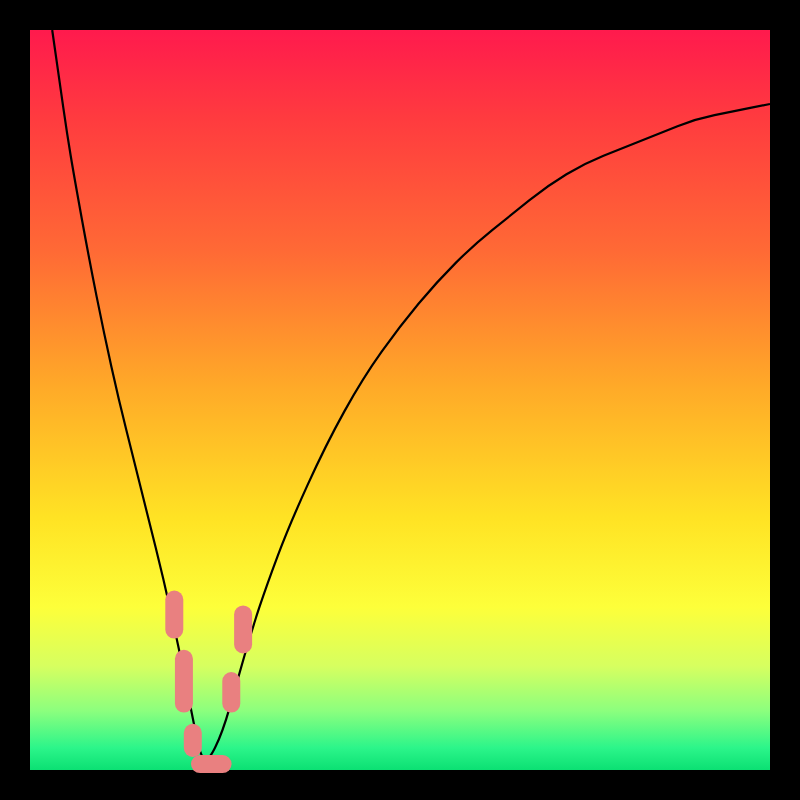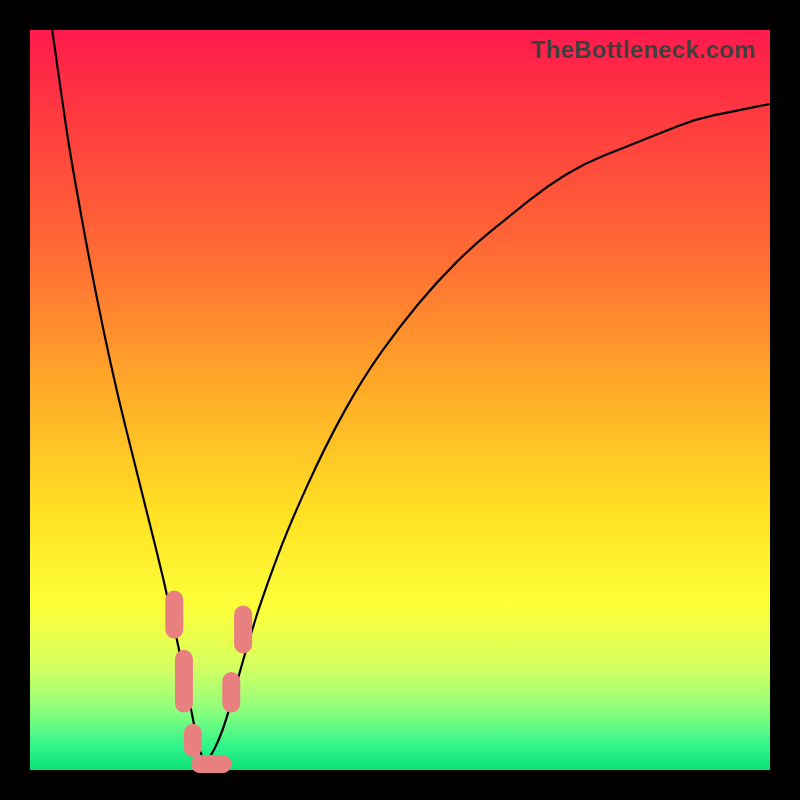--- a/index.html
+++ b/index.html
@@ -77,15 +77,14 @@
       <g id="markers">
           <rect x="120.30000000000003" y="575.5999999999999" width="47.99999999999998" height="18" rx="9" ry="9" class="blob" transform="rotate(90 144.3 584.5999999999999)"></rect>
           <rect x="122.52000000000005" y="642.2" width="62.79999999999993" height="18" rx="9" ry="9" class="blob" transform="rotate(90 153.92000000000002 651.2)"></rect>
           <rect x="146.2" y="701.4000000000001" width="33.200000000000024" height="18" rx="9" ry="9" class="blob" transform="rotate(90 162.8 710.4000000000001)"></rect>
           <rect x="161" y="725.08" width="40.6" height="18" rx="9" ry="9" class="blob" transform="rotate(0 181.3 734.08)"></rect>
           <rect x="180.98" y="653.3" width="40.6" height="18" rx="9" ry="9" class="blob" transform="rotate(-90 201.28 662.3)"></rect>
           <rect x="189.12000000000003" y="590.4000000000001" width="47.99999999999998" height="18" rx="9" ry="9" class="blob" transform="rotate(-90 213.12000000000003 599.4000000000001)"></rect>
         </g>
     </svg>
 
-    <div class="watermark">TheBottleneck.com</div>
   </div>
 </div>
 
 </body></html>

